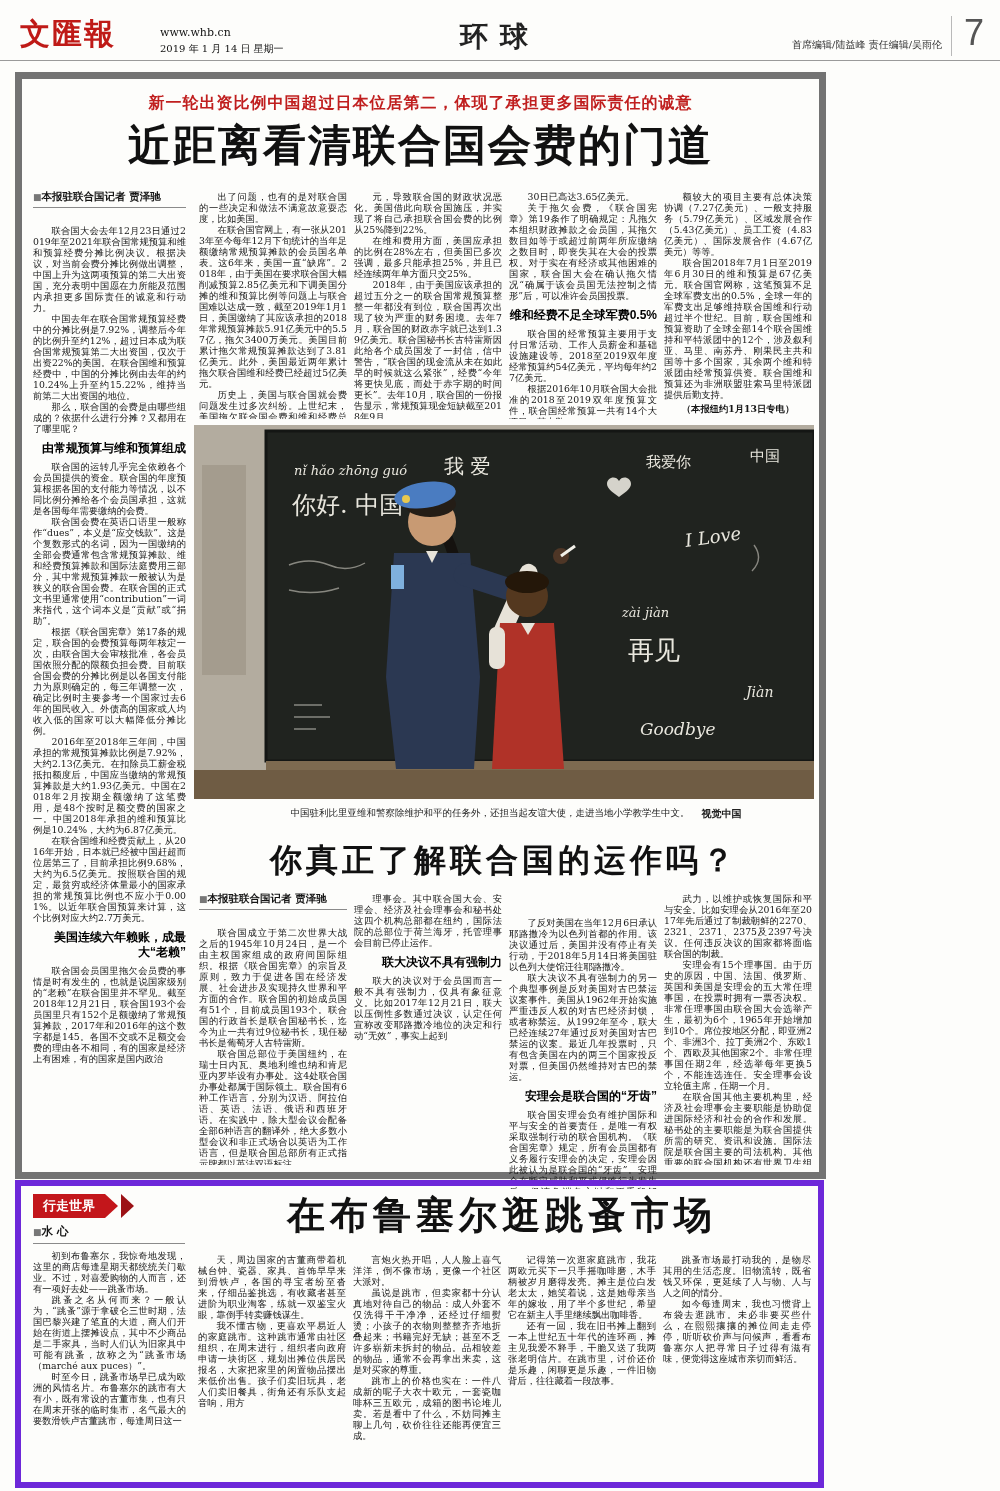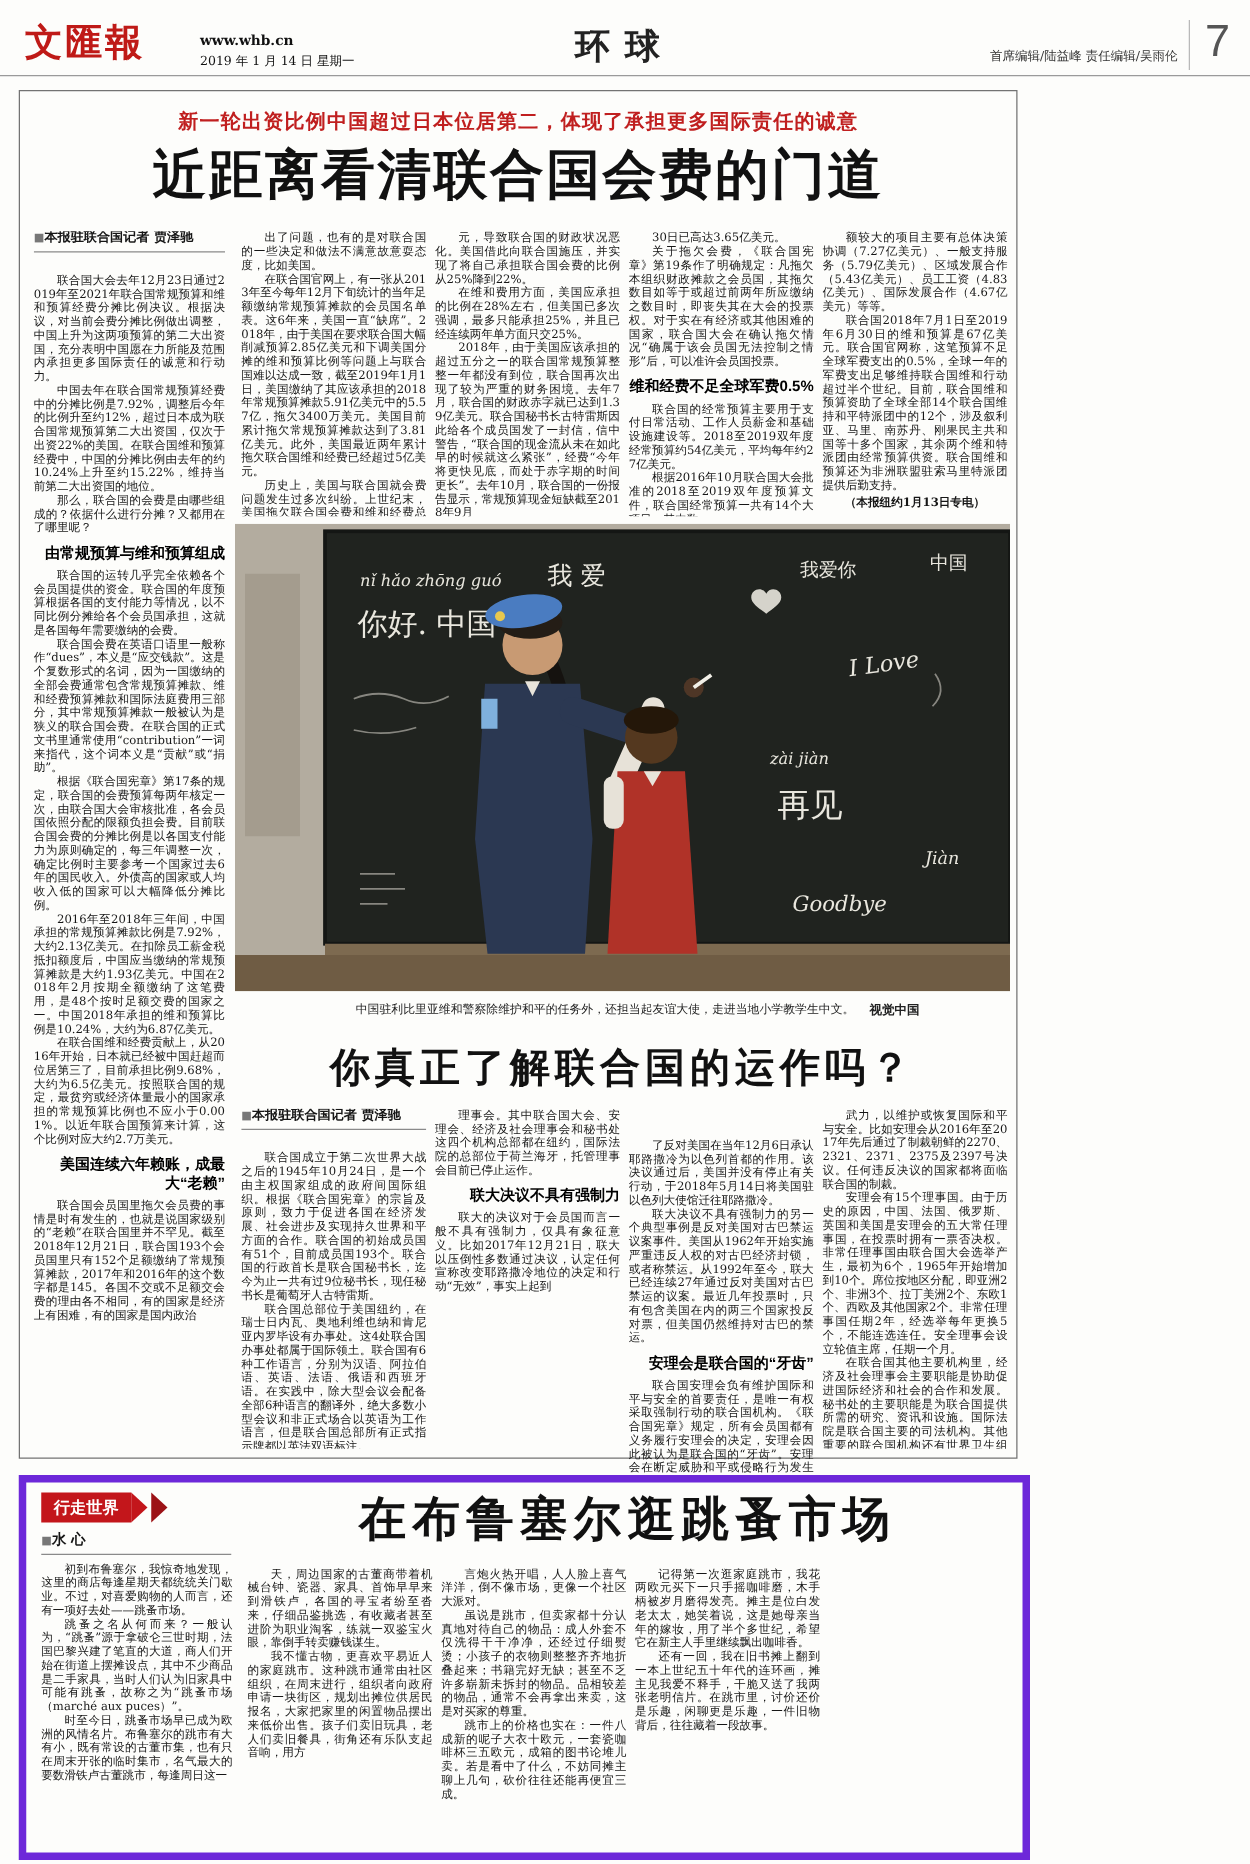--- a/index.html
+++ b/index.html
@@ -2,30 +2,30 @@
 <html><head>
 <meta charset="utf-8">
 <style>
   html,body{margin:0;padding:0;}
   body{width:1000px;height:1491px;position:relative;background:#fdfdfb;overflow:hidden;
        font-family:"DejaVu Serif",serif;color:#141414;}
   .abs{position:absolute;}
   
   #masthead-logo{left:20px;top:14px;font-size:30px;font-weight:bold;color:#bf1a17;
                  letter-spacing:2px;font-family:"DejaVu Serif",serif;}
-  #masthead-site{left:160px;top:26px;font-size:11px;font-weight:bold;color:#111;}
+  #masthead-site{left:160px;top:26px;font-size:11px;font-weight:normal;color:#111;}
   #masthead-date{left:160px;top:42px;font-size:10px;color:#111;}
   #section-title{left:0;right:0;top:18px;text-align:center;font-size:28px;letter-spacing:12px;
                  font-family:"Liberation Sans",sans-serif;font-weight:600;color:#222;}
   #editors{right:58px;top:38px;font-size:10px;color:#333;}
   #pagenum-rule{right:48px;top:16px;width:1px;height:40px;background:#b9b9b9;}
   #page-number{right:16px;top:12px;font-size:36px;color:#555;font-family:"Liberation Sans",sans-serif;font-weight:300;}
   #header-rule{left:0;top:60px;width:1000px;height:1px;background:#9a9a9a;}
   
-  #main-box{left:15px;top:72px;width:797px;height:1093px;border:1px solid #737373;position:absolute;}
+  #main-box{left:15px;top:72px;width:797px;height:1093px;border:7px solid #737373;position:absolute;}
   #travel-box{left:15px;top:1180px;width:797px;height:296px;border:6px solid #6d28d9;position:absolute;}
   #sidebar{left:822px;top:0;width:170px;height:1491px;position:absolute;}
   
   #kicker{left:0;right:0;top:14px;text-align:center;color:#c01f1f;font-family:"Liberation Sans",sans-serif;
           font-weight:bold;font-size:16px;letter-spacing:1px;}
   #headline1{left:0;right:0;top:38px;text-align:center;font-family:"Liberation Sans",sans-serif;
              font-weight:900;font-size:43px;letter-spacing:2px;color:#111;}
   .col{position:absolute;overflow:hidden;font-size:9.3px;line-height:11px;text-align:justify;
        word-break:break-all;color:#161616;}
   #a1c1{left:11px;top:112px;width:153px;height:968px;}
@@ -272,13 +272,19 @@
         <p class="b-p">虽说是跳市，但卖家都十分认真地对待自己的物品：成人外套不仅洗得干干净净，还经过仔细熨烫；小孩子的衣物则整整齐齐地折叠起来；书籍完好无缺；甚至不乏许多崭新未拆封的物品。品相较差的物品，通常不会再拿出来卖，这是对买家的尊重。</p>
         <p class="b-p">跳市上的价格也实在：一件八成新的呢子大衣十欧元，一套瓷咖啡杯三五欧元，成箱的图书论堆儿卖。若是看中了什么，不妨同摊主聊上几句，砍价往往还能再便宜三成。</p>
       </div>
     </div>
   <div class="col" id="tvD">
       <div>
         <p class="b-p">记得第一次逛家庭跳市，我花两欧元买下一只手摇咖啡磨，木手柄被岁月磨得发亮。摊主是位白发老太太，她笑着说，这是她母亲当年的嫁妆，用了半个多世纪，希望它在新主人手里继续飘出咖啡香。</p>
         <p class="b-p">还有一回，我在旧书摊上翻到一本上世纪五十年代的连环画，摊主见我爱不释手，干脆又送了我两张老明信片。在跳市里，讨价还价是乐趣，闲聊更是乐趣，一件旧物背后，往往藏着一段故事。</p>
       </div>
     </div>
+  <div class="col" id="tvE">
+      <div>
+        <p class="b-p">跳蚤市场最打动我的，是物尽其用的生活态度。旧物流转，既省钱又环保，更延续了人与物、人与人之间的情分。</p>
+        <p class="b-p">如今每逢周末，我也习惯背上布袋去逛跳市。未必非要买些什么，在熙熙攘攘的摊位间走走停停，听听砍价声与问候声，看看布鲁塞尔人把寻常日子过得有滋有味，便觉得这座城市亲切而鲜活。</p>
+      </div>
+    </div>
 </div>
 
 </body></html>

